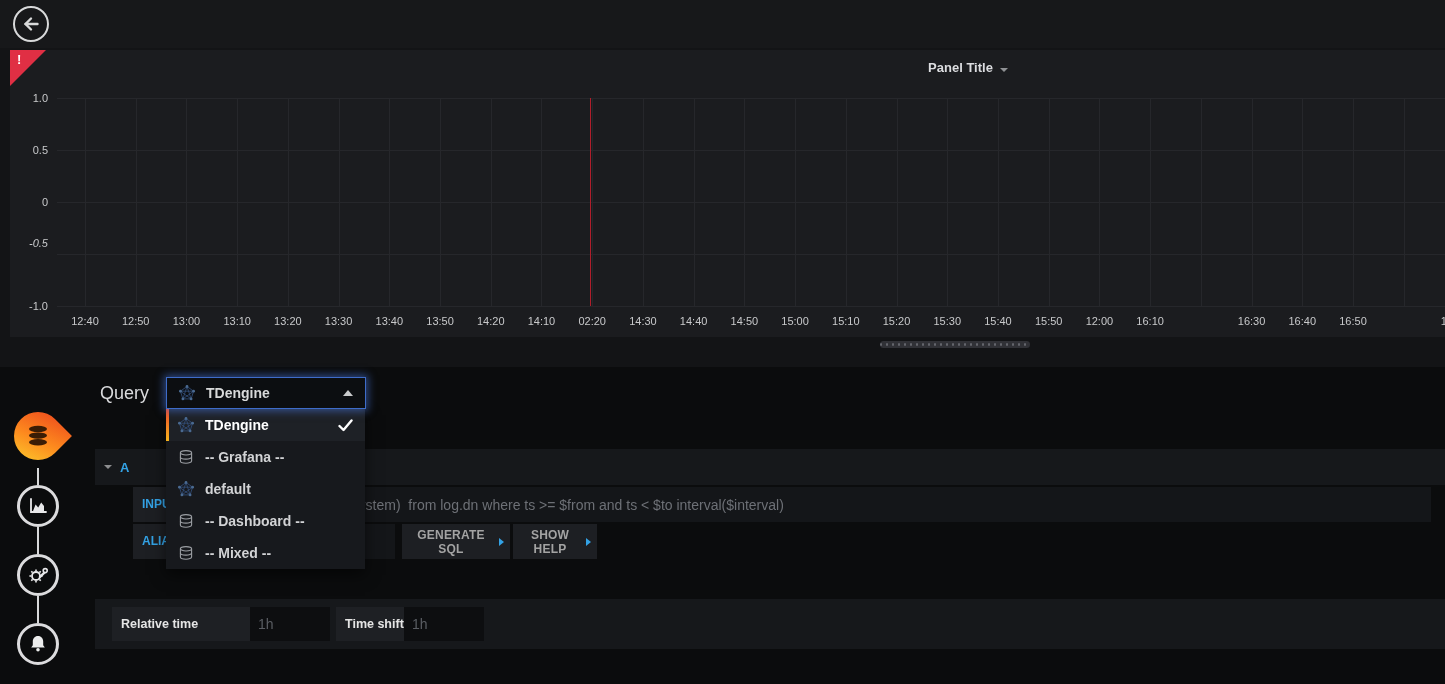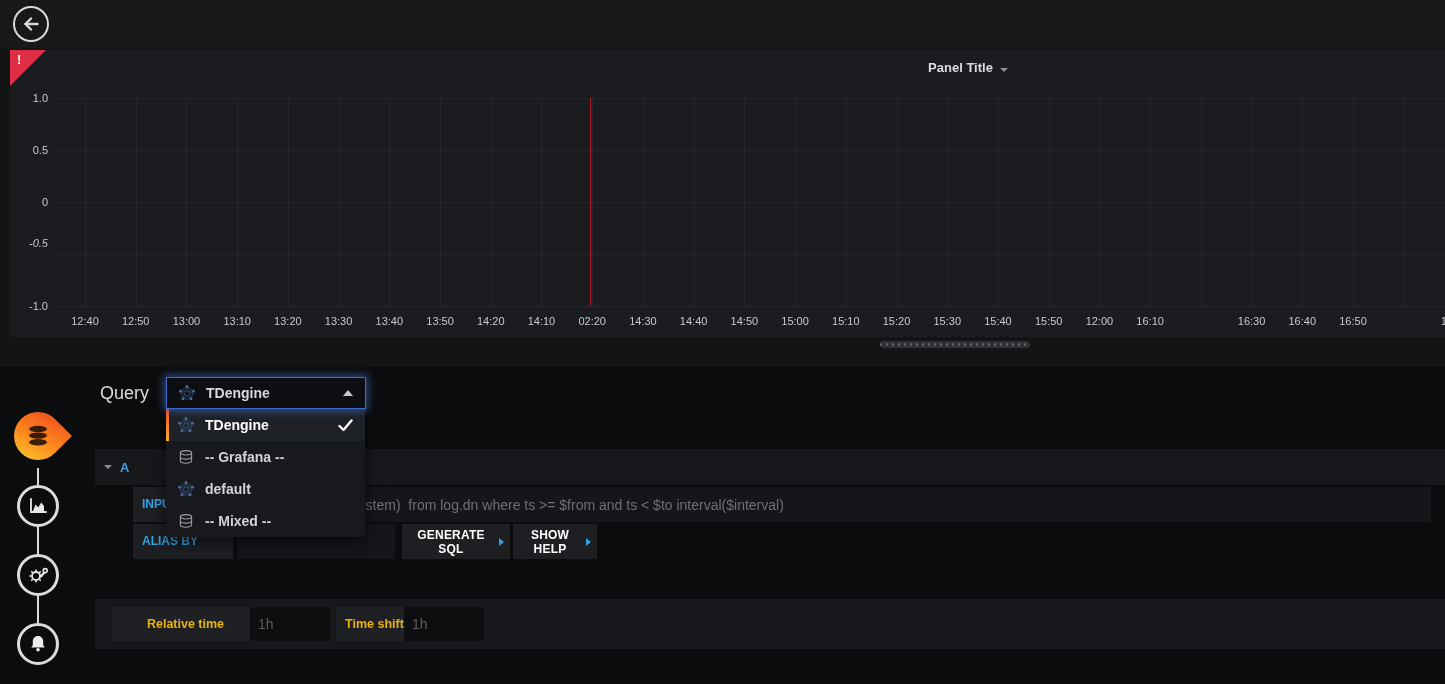--- a/index.html
+++ b/index.html
@@ -71,29 +71,29 @@
   .cell-label{position:absolute;left:38px;width:100px;height:35px;line-height:35px;background:#1d1f23;color:#33a2e5;
     font-size:12px;font-weight:700;padding-left:9px;box-sizing:border-box;}
   .sql-row .cell-label{top:120px;} .alias-row .cell-label{top:157px;}
   input{outline:none;}
   .sql-input{position:absolute;left:142px;top:120px;width:1194px;height:35px;background:#141619;border:none;box-sizing:border-box;
     color:#d8d9da;font-size:14px;padding:0 8px;font-family:"Liberation Sans",sans-serif;}
   .alias-input{position:absolute;left:142px;top:157px;width:158px;height:35px;background:#141619;border:none;box-sizing:border-box;
     color:#d8d9da;font-size:14px;padding:0 8px;font-family:"Liberation Sans",sans-serif;}
   input::placeholder{color:#6d7076;}
   .opt-input::placeholder{color:#5a5d63;}
-  .link-btn{position:absolute;top:157px;height:35px;background:#1d1f23;border:none;color:#ffffff;font-size:12px;font-weight:700;
+  .link-btn{position:absolute;top:157px;height:35px;background:#1d1f23;border:none;color:#a3a3a3;font-size:12px;font-weight:700;
     cursor:pointer;display:flex;align-items:center;justify-content:center;gap:5px;font-family:"Liberation Sans",sans-serif;letter-spacing:.2px;}
   .btn-gen{left:307px;width:108px;} .btn-help{left:418px;width:84px;}
   .caret-right{width:0;height:0;border-top:4px solid transparent;border-bottom:4px solid transparent;border-left:5px solid #33a2e5;display:inline-block;}
 
   
   .opts-band{position:absolute;left:0;top:232px;width:1350px;height:50px;background:#16181b;}
-  .opt-label{position:absolute;top:8px;height:34px;line-height:34px;background:#1e2024;color:#eab308;font-size:12.5px;font-weight:700;
-    padding-left:9px;box-sizing:border-box;text-align:center;}
+  .opt-label{position:absolute;top:8px;height:34px;line-height:34px;background:#1e2024;color:#e5e5e5;font-size:12.5px;font-weight:700;
+    padding-left:9px;box-sizing:border-box;}
   .opt-label.rt{left:17px;width:138px;} .opt-label.ts{left:241px;width:68px;}
   .opt-input{position:absolute;top:8px;height:34px;background:#0d0e10;border:none;box-sizing:border-box;color:#d8d9da;
     font-size:14px;padding:0 8px;font-family:"Liberation Sans",sans-serif;}
   .rt-in{left:155px;width:80px;} .ts-in{left:309px;width:80px;}
 </style>
 </head>
 <body>
 
 <div class="app">
 
@@ -303,20 +303,30 @@
           <span class="lbl">default</span>
         </div>
         <div class="ds-item">
           <span class="ds-ico">
             <svg width="16" height="16" viewBox="0 0 16 16" fill="none" stroke="#9b9ea3" stroke-width="1.1">
                 <ellipse cx="8" cy="3.8" rx="5.6" ry="2.2"></ellipse>
                 <path d="M2.4 3.8 V12 a5.6 2.2 0 0 0 11.2 0 V3.8"></path>
                 <path d="M2.4 7.9 a5.6 2.2 0 0 0 11.2 0"></path>
               </svg>
           </span>
+          <span class="lbl">-- Dashboard --</span>
+        </div>
+        <div class="ds-item">
+          <span class="ds-ico">
+            <svg width="16" height="16" viewBox="0 0 16 16" fill="none" stroke="#9b9ea3" stroke-width="1.1">
+                <ellipse cx="8" cy="3.8" rx="5.6" ry="2.2"></ellipse>
+                <path d="M2.4 3.8 V12 a5.6 2.2 0 0 0 11.2 0 V3.8"></path>
+                <path d="M2.4 7.9 a5.6 2.2 0 0 0 11.2 0"></path>
+              </svg>
+          </span>
           <span class="lbl">-- Mixed --</span>
         </div>
       </div>
 
       <div class="row-a">
         <i class="caret-down tiny"></i>
         <span class="q-letter">A</span>
       </div>
 
       <div class="sql-row">

